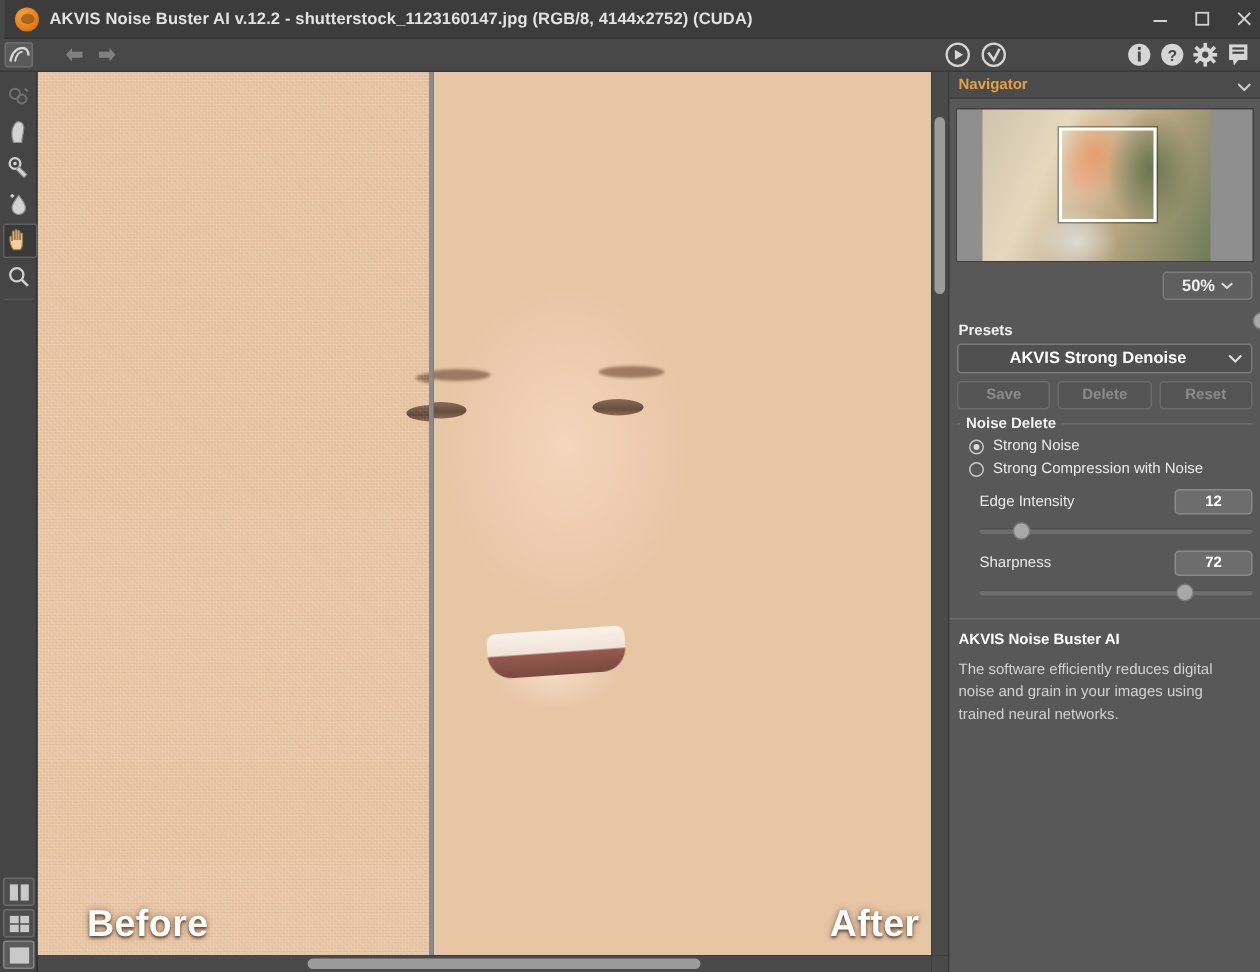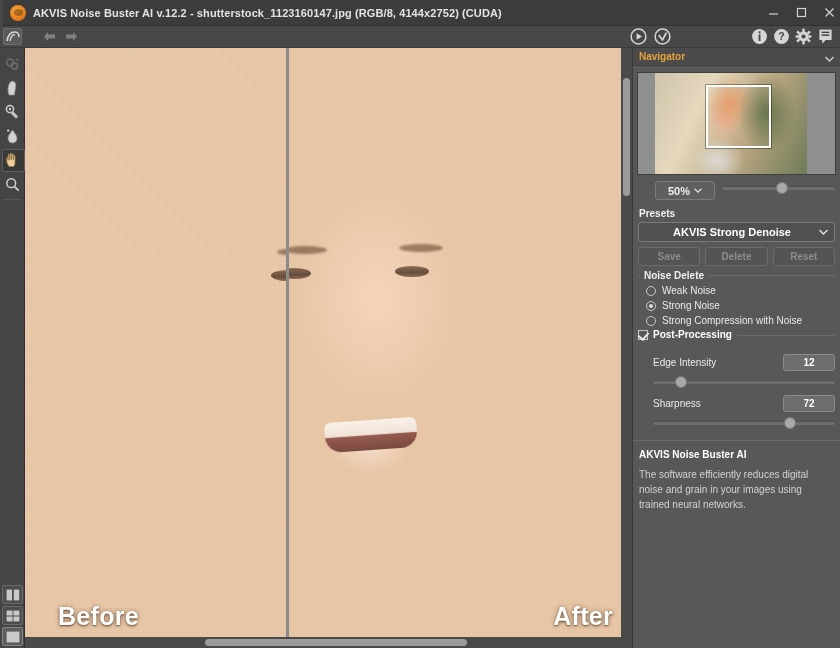--- a/index.html
+++ b/index.html
@@ -194,21 +194,21 @@
       radial-gradient(ellipse 34px 40px at 75px 30px, rgba(232,150,95,.8), rgba(232,150,95,0) 70%),
       radial-gradient(ellipse 26px 34px at 68px 46px, rgba(233,180,150,.95), rgba(233,180,150,0) 75%),
       radial-gradient(ellipse 36px 30px at 63px 88px, rgba(222,222,220,.9), rgba(222,222,220,0) 75%),
       linear-gradient(115deg, #cfc3ac 0%, #e5d8bd 30%, #bda883 60%, #6f7b58 100%);
   }
   .nav-view {
     position: absolute; left: 68px; top: 12px; width: 65px; height: 63px;
     border: 2px solid #ffffff; box-shadow: 0 0 0 1px rgba(0,0,0,.35);
   }
 
-  .zoomrow { display: flex; align-items: flex-start; gap: 7px; padding: 6px 5px 0 22px; }
+  .zoomrow { display: flex; align-items: flex-end; gap: 7px; padding: 6px 5px 0 5px; flex-direction: column; }
   .zoombox {
     width: 60px; height: 19px; background: #5f5f5f; border: 1px solid #7b7b7b;
     border-radius: 3px; display: flex; align-items: center; justify-content: center; gap: 4px;
   }
   .zoombox span { font-size: 11px; color: #efefef; font-weight: bold; }
   .zslider { position: relative; flex: 1; height: 14px; }
   .ztrack {
     position: absolute; left: 0; right: 0; top: 5px; height: 4px;
     background: #6d6d6d; border-radius: 2px; border-top: 1px solid #505050;
   }
@@ -526,39 +526,29 @@
 
     <div class="btnrow">
       <div class="pbtn">Save</div>
       <div class="pbtn">Delete</div>
       <div class="pbtn">Reset</div>
     </div>
 
     <div class="group">
       <div class="gtitle">Noise Delete</div>
       <div class="radio-row">
-        <div class="radio"></div>
-        <div class="rl">Weak Noise</div>
-      </div>
-      <div class="radio-row">
         <div class="radio on"></div>
         <div class="rl">Strong Noise</div>
       </div>
       <div class="radio-row">
         <div class="radio"></div>
         <div class="rl">Strong Compression with Noise</div>
       </div>
     </div>
 
-    <div class="cb-row">
-      <div class="cb-inner">
-        <div class="cbox on"></div>
-        <div class="cl">Post-Processing</div>
-      </div>
-    </div>
 
     <div class="param">
       <div class="param-top">
         <div class="pname">Edge Intensity</div>
         <div class="valbox">12</div>
       </div>
       <div class="pslider">
         <div class="ptrack"></div>
         <div class="phandle" style="left:12%"></div>
       </div>

